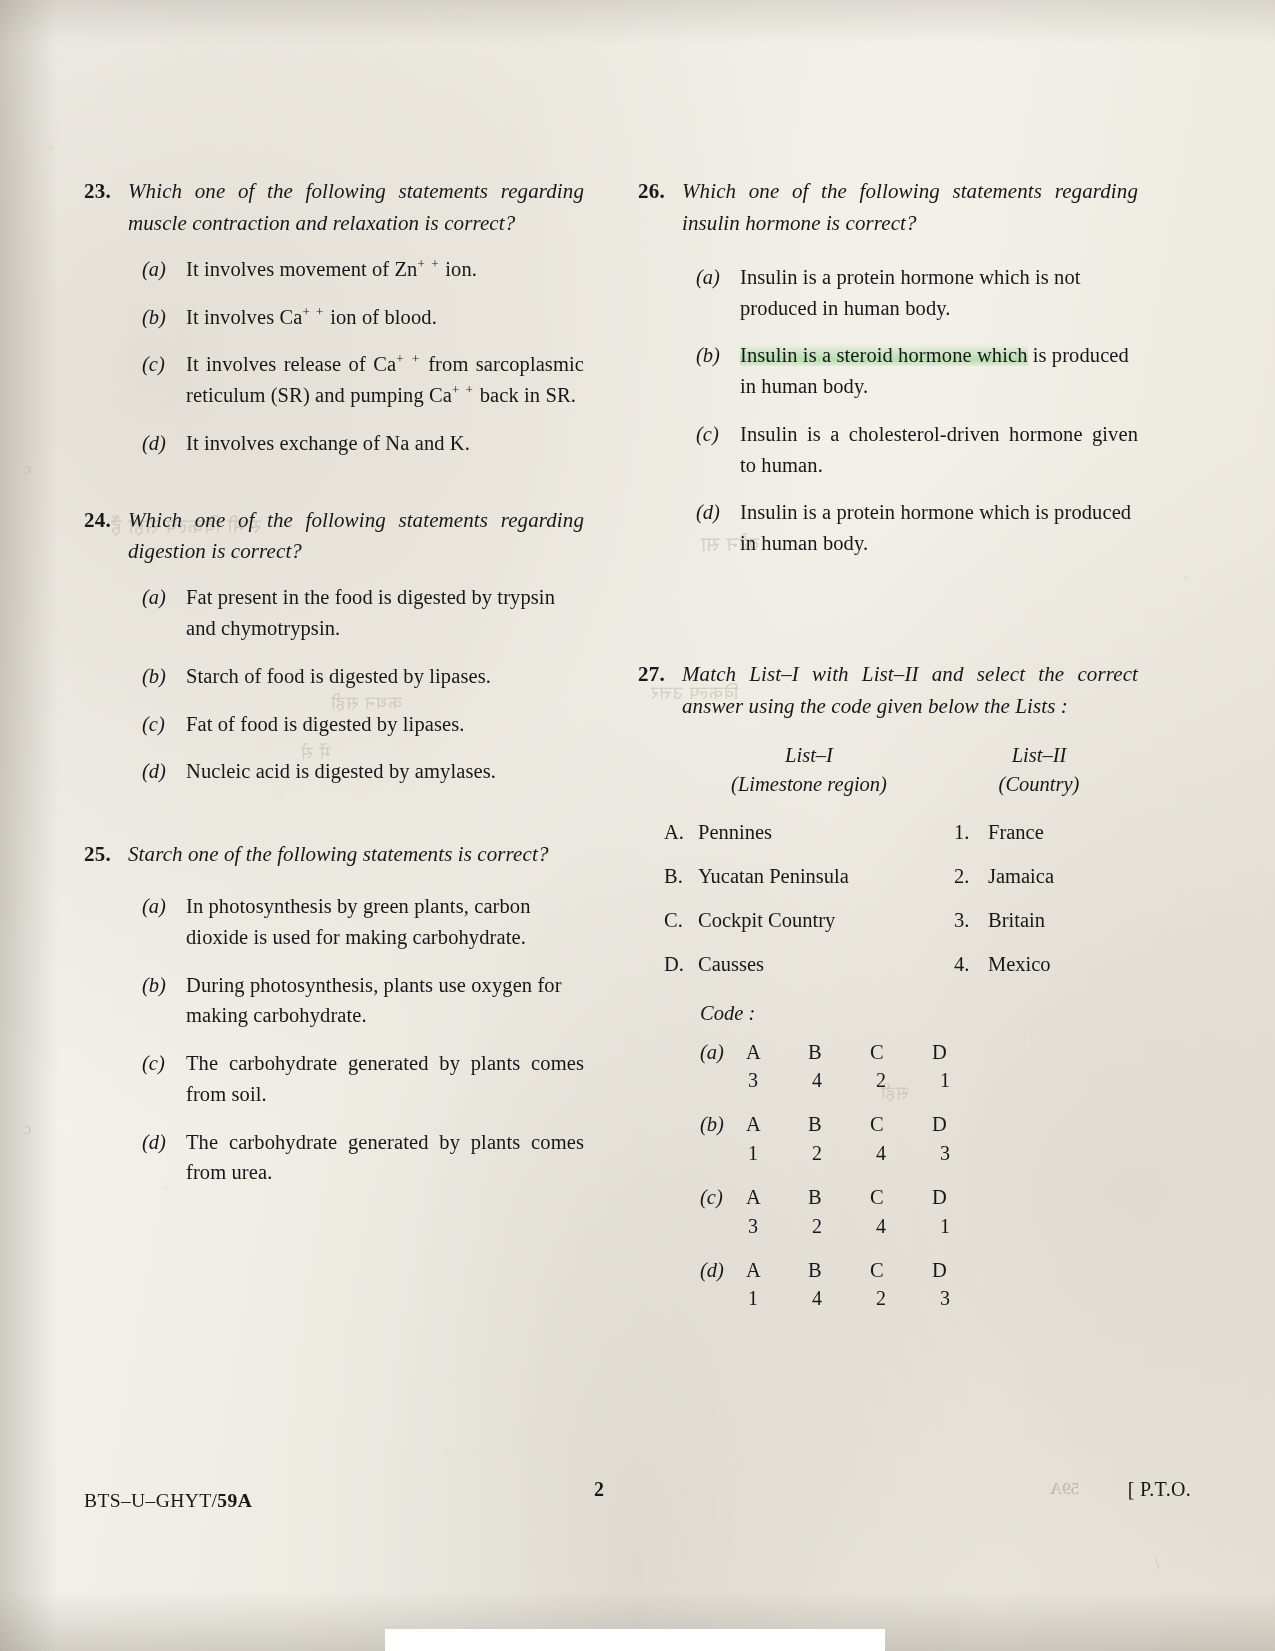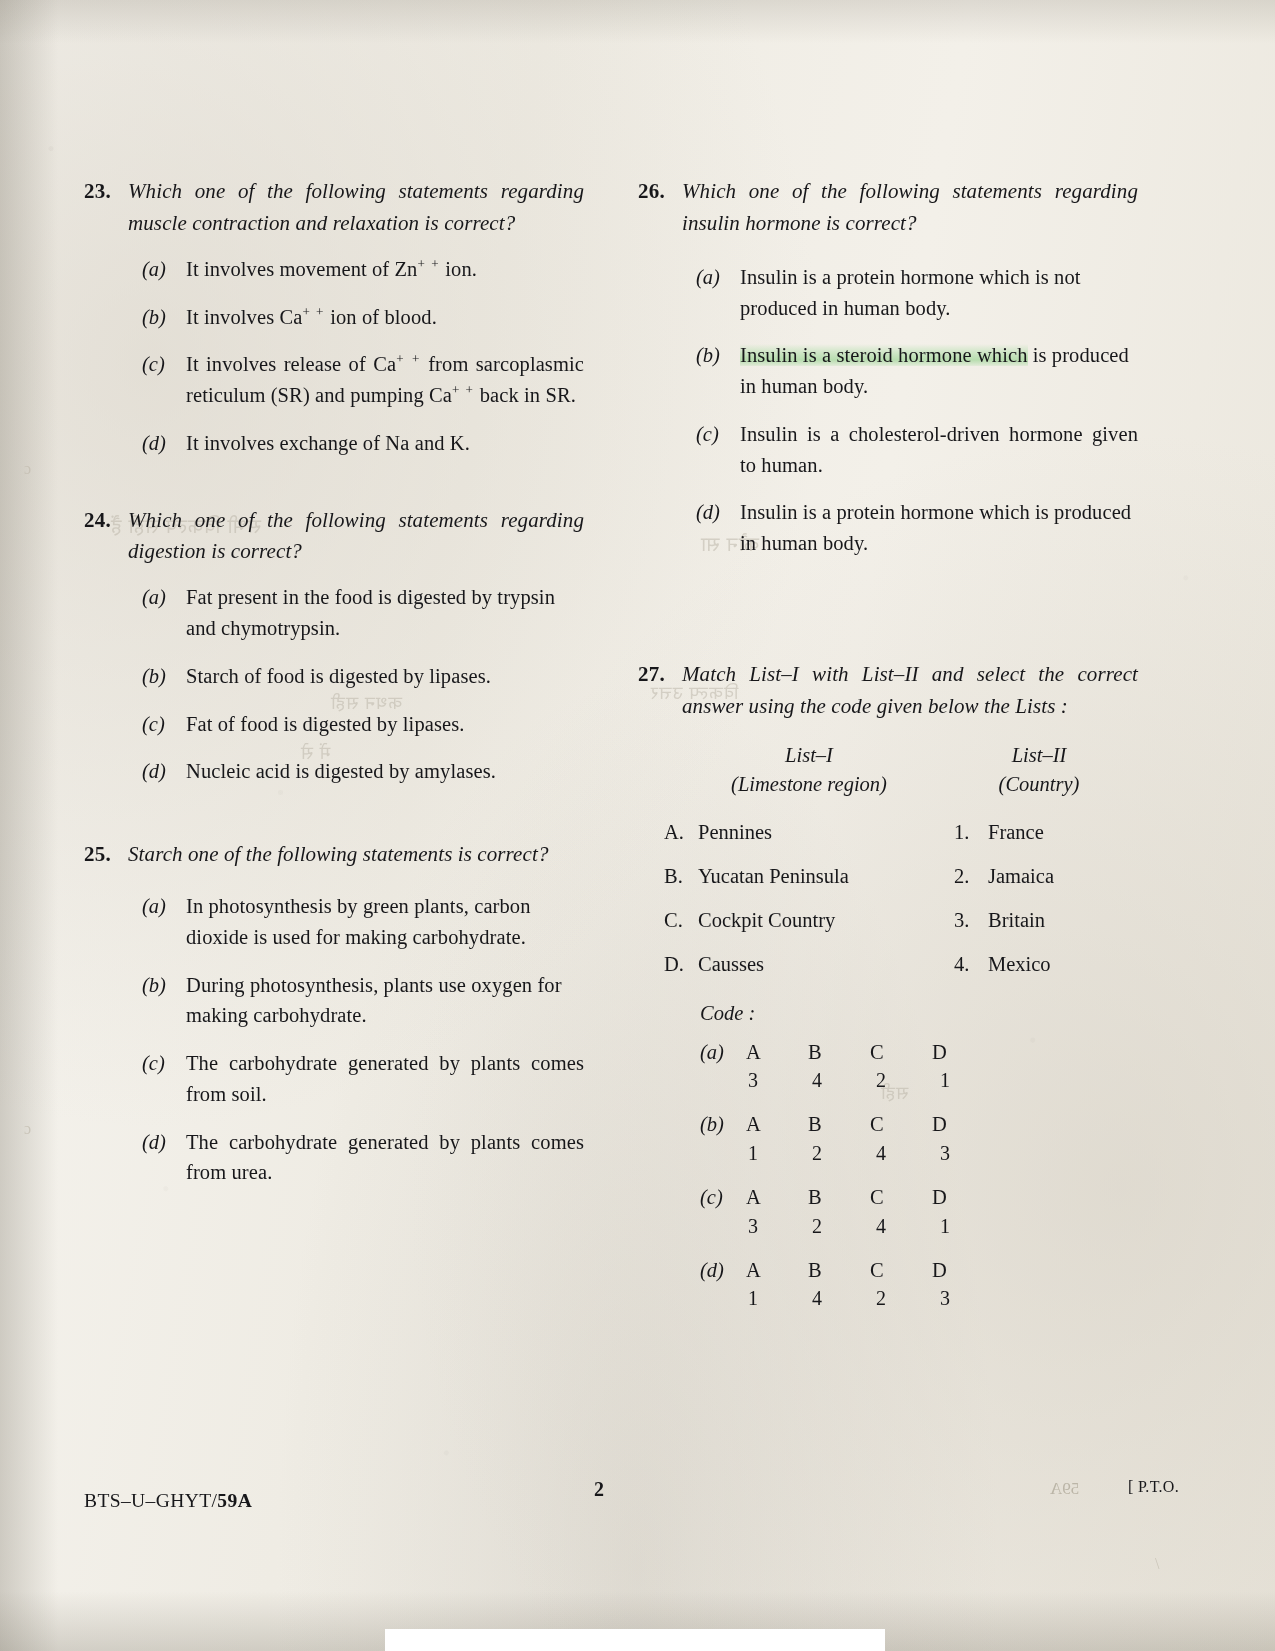--- a/index.html
+++ b/index.html
@@ -219,22 +219,22 @@
   }
   .footer-code b { font-weight: bold; }
   .footer-page {
     position: absolute;
     left: 510px; top: 0;
     font-size: 20px;
     font-weight: bold;
   }
   .footer-pto {
     position: absolute;
-    right: 12px; top: 0;
-    font-size: 16px;
+    right: 0; top: 0;
+    font-size: 20px;
     letter-spacing: 0.3px;
   }
   .footer-ghost {
     position: absolute;
     right: 112px; top: 1px;
     font-size: 17px;
     color: #b4ae9f;
     opacity: 0.85;
     transform: scaleX(-1);
     white-space: nowrap;

